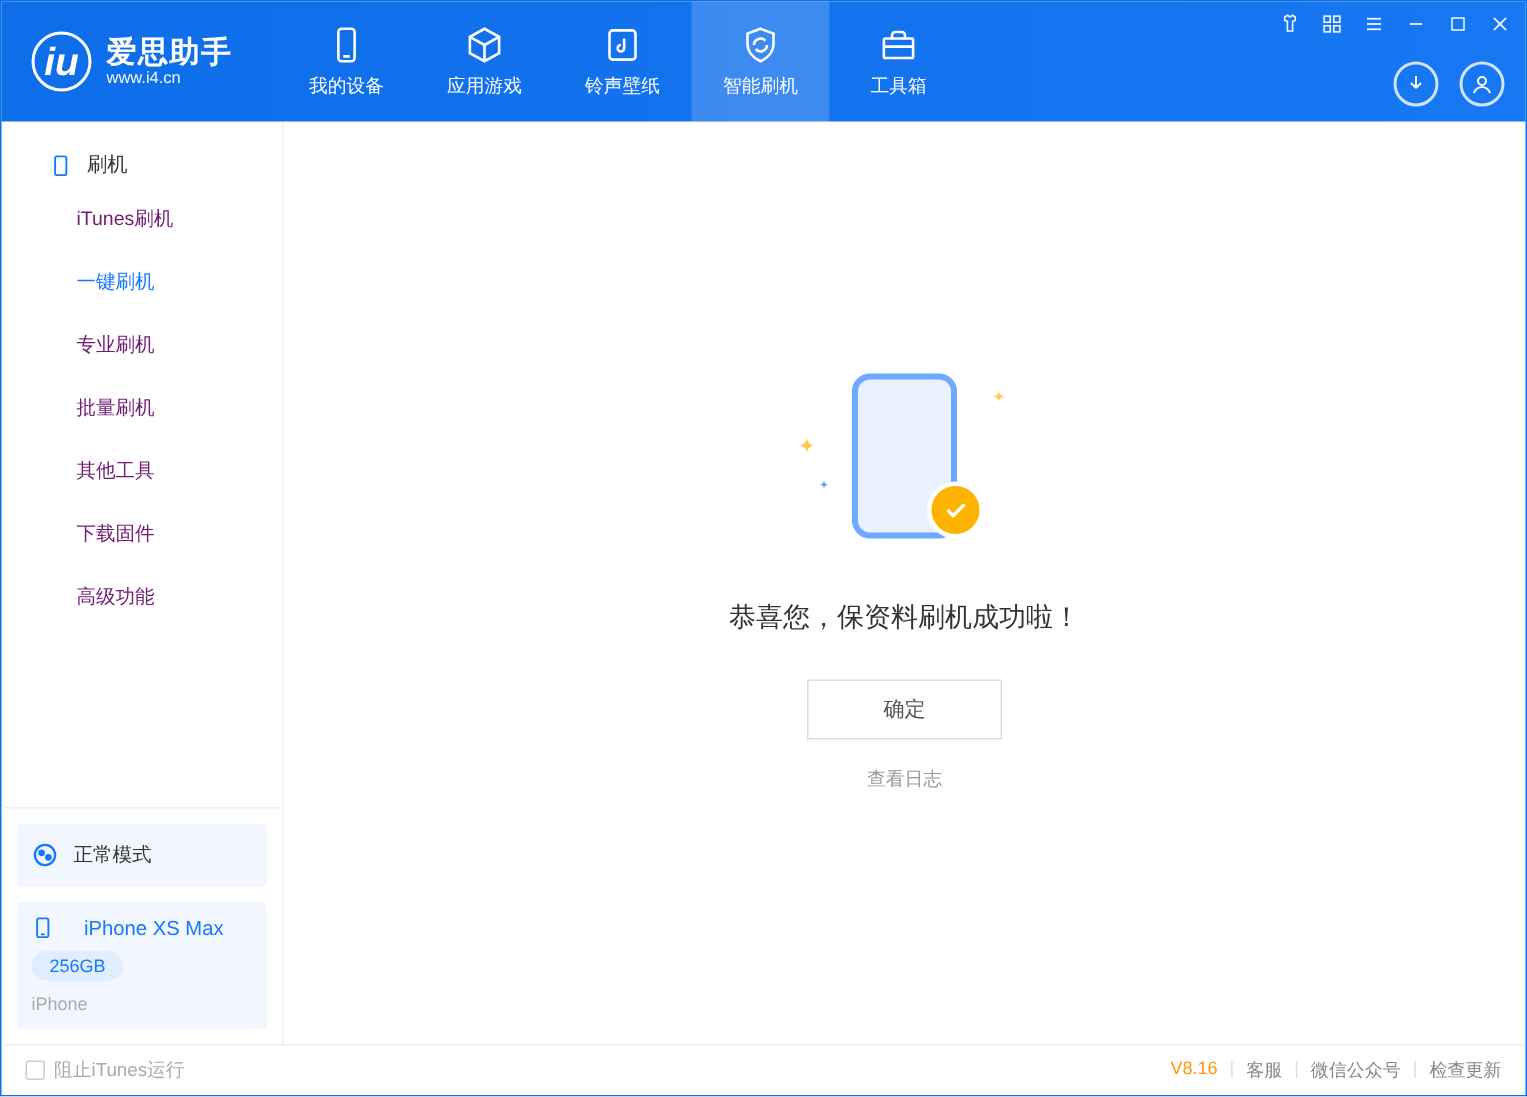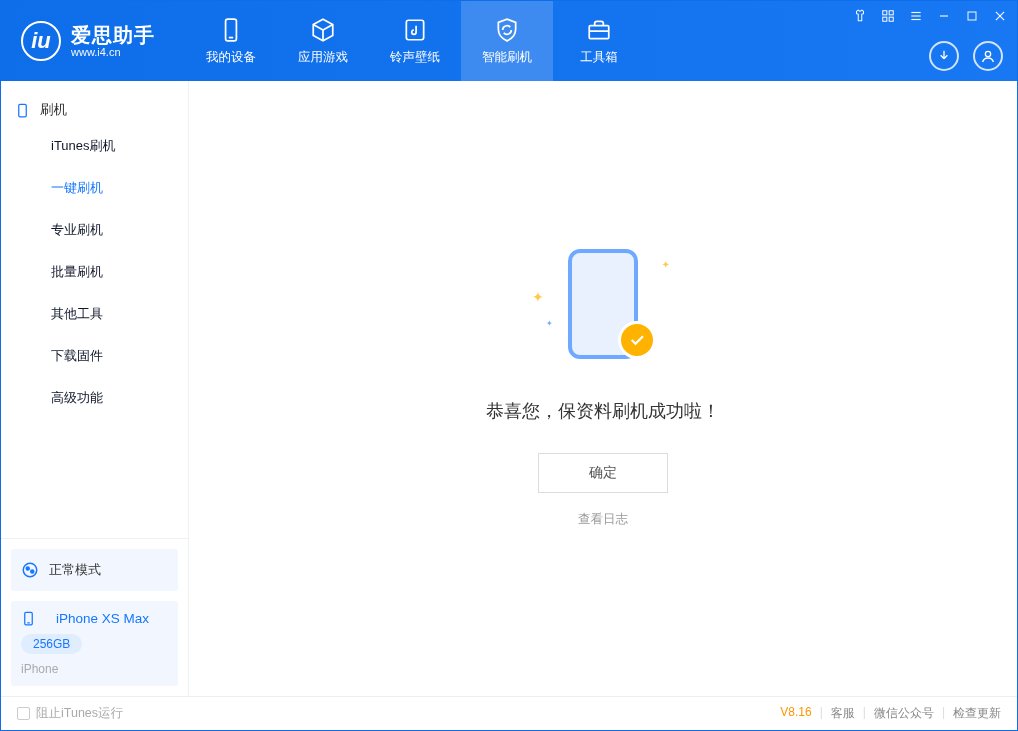--- a/index.html
+++ b/index.html
@@ -1,36 +1,36 @@
 <!DOCTYPE html>
 <html><head>
 <meta charset="utf-8">
 <style>
 * { margin: 0; padding: 0; box-sizing: border-box; font-family: "Microsoft YaHei", Arial, sans-serif; }
 body { background: #eef2f5; display: flex; align-items: center; justify-content: center; height: 100vh; }
 .window { width: 1018px; height: 731px; background: #fff; border: 1px solid #0e6de8; display: flex; flex-direction: column; }
 .header { height: 80px; background: linear-gradient(to right, #0e6de8, #1877f2); display: flex; align-items: center; color: #fff; position: relative; padding-left: 20px; }
 .logo-wrap { display: flex; align-items: center; gap: 10px; color: #fff; }
-.logo-circle { width: 40px; height: 40px; border: 2.5px solid #fff; border-radius: 50%; display: flex; align-items: center; justify-content: center; font-weight: bold; font-size: 22px; font-style: italic; }
+.logo-circle { width: 40px; height: 40px; border: 2.5px solid #fff; border-radius: 50%; display: flex; align-items: center; justify-content: center; font-weight: bold; font-size: 26px; font-style: italic; }
 .logo-text { display: flex; flex-direction: column; line-height: 1.1; }
 .logo-text .t1 { font-size: 20px; font-weight: bold; letter-spacing: 1px; }
 .logo-text .t2 { font-size: 11px; opacity: .95; }
 .tabs { display: flex; margin-left: 30px; height: 100%; }
 .tab { width: 92px; height: 100%; display: flex; flex-direction: column; align-items: center; justify-content: center; gap: 6px; font-size: 12.5px; cursor: pointer; }
 .tab.active { background: rgba(255,255,255,.18); }
 .tab svg { width: 26px; height: 26px; }
 .win-controls { position: absolute; right: 8px; top: 6px; display: flex; gap: 10px; align-items: center; }
 .win-controls span { width: 18px; height: 18px; display: flex; align-items: center; justify-content: center; cursor: pointer; opacity: .95; font-size: 14px; }
 .header-right { position: absolute; right: 14px; bottom: 10px; display: flex; gap: 14px; }
 .hr-icon { width: 30px; height: 30px; border: 2px solid rgba(255,255,255,.8); border-radius: 50%; display: flex; align-items: center; justify-content: center; cursor: pointer; }
 .body { flex: 1; display: flex; min-height: 0; }
 .sidebar { width: 188px; border-right: 1px solid #eef0f2; display: flex; flex-direction: column; }
 .side-scroll { flex: 1; overflow-y: auto; padding-top: 6px; }
-.side-section { padding: 14px 14px 6px 14px; display: flex; align-items: center; gap: 10px; color: #333; font-size: 13.5px; font-weight: 500; }
-.side-item { padding: 12px 12px 12px 50px; font-size: 13px; color: #0f172a; cursor: pointer; }
+.side-section { padding: 14px 14px 6px 32px; display: flex; align-items: center; gap: 10px; color: #333; font-size: 13.5px; font-weight: 500; }
+.side-item { padding: 12px 12px 12px 50px; font-size: 13px; color: #701a75; cursor: pointer; }
 .side-item.active { color: #1677ff; }
 .side-bottom { border-top: 1px solid #eef0f2; }
 .mode-box { margin: 10px; background: #f2f7ff; border-radius: 3px; padding: 12px 10px; display: flex; align-items: center; gap: 10px; color: #333; font-size: 13px; }
 .device-box { margin: 6px 10px 10px 10px; background: #f2f7ff; border-radius: 3px; padding: 10px; }
 .device-name { color: #1677ff; font-size: 13.5px; font-weight: 500; display: flex; align-items: center; gap: 20px; }
 .storage-badge { margin-top: 8px; display: inline-block; background: #e0edff; color: #1677ff; padding: 3px 12px; border-radius: 12px; font-size: 12px; }
 .device-sub { margin-top: 8px; color: #aaa; font-size: 12px; }
 .checkbox-row { border: 2px solid #e53935; margin: 4px 6px 10px 6px; padding: 12px 8px; display: flex; gap: 14px; }
 .cb { display: flex; align-items: center; gap: 6px; color: #bbb; font-size: 12.5px; cursor: pointer; }
 .cb-box { width: 13px; height: 13px; border: 1px solid #ccc; border-radius: 2px; }

